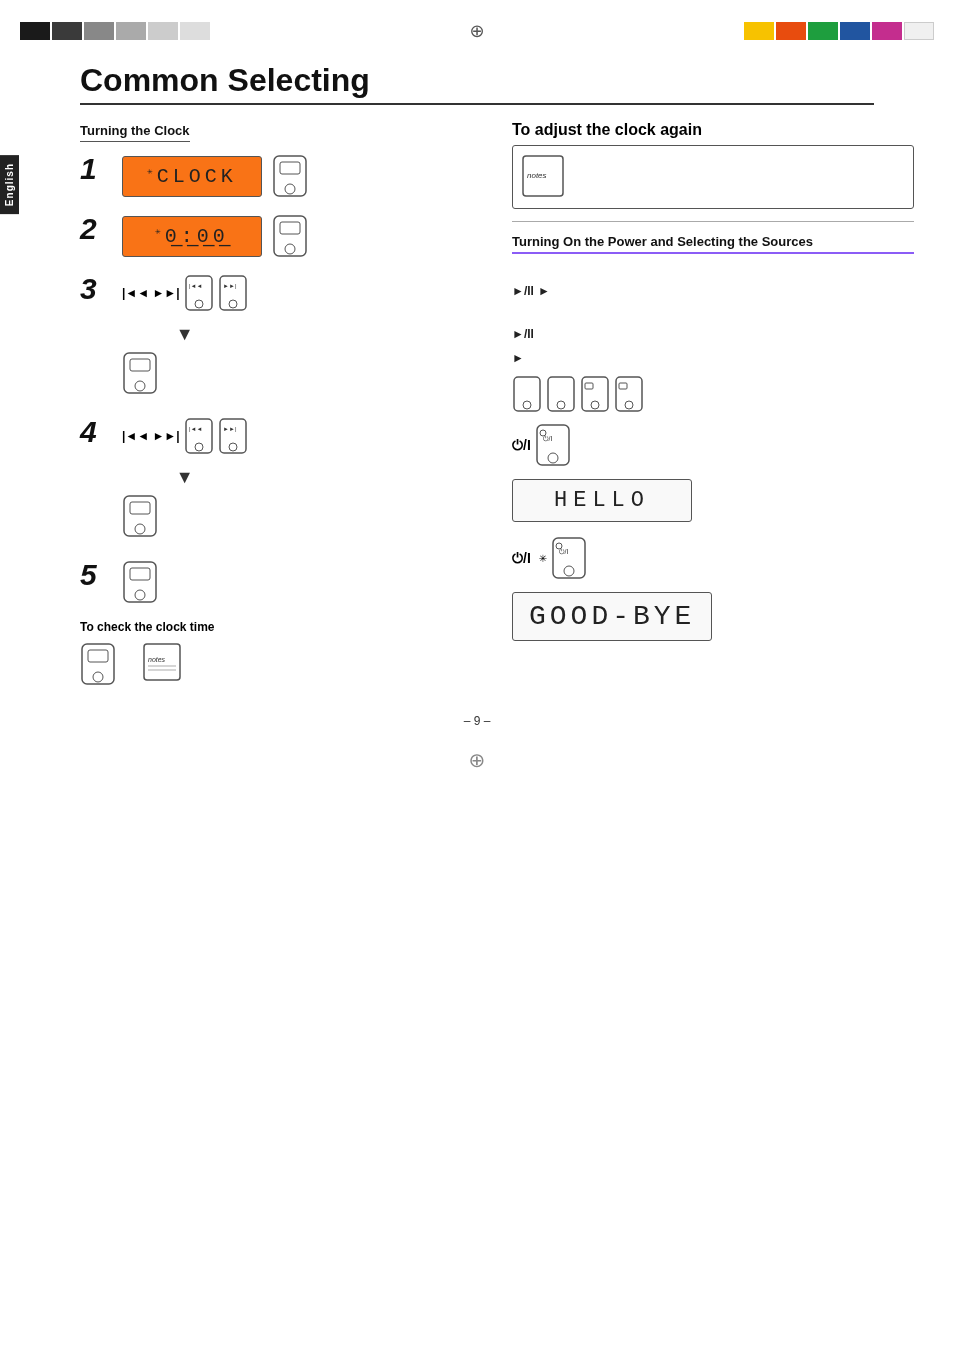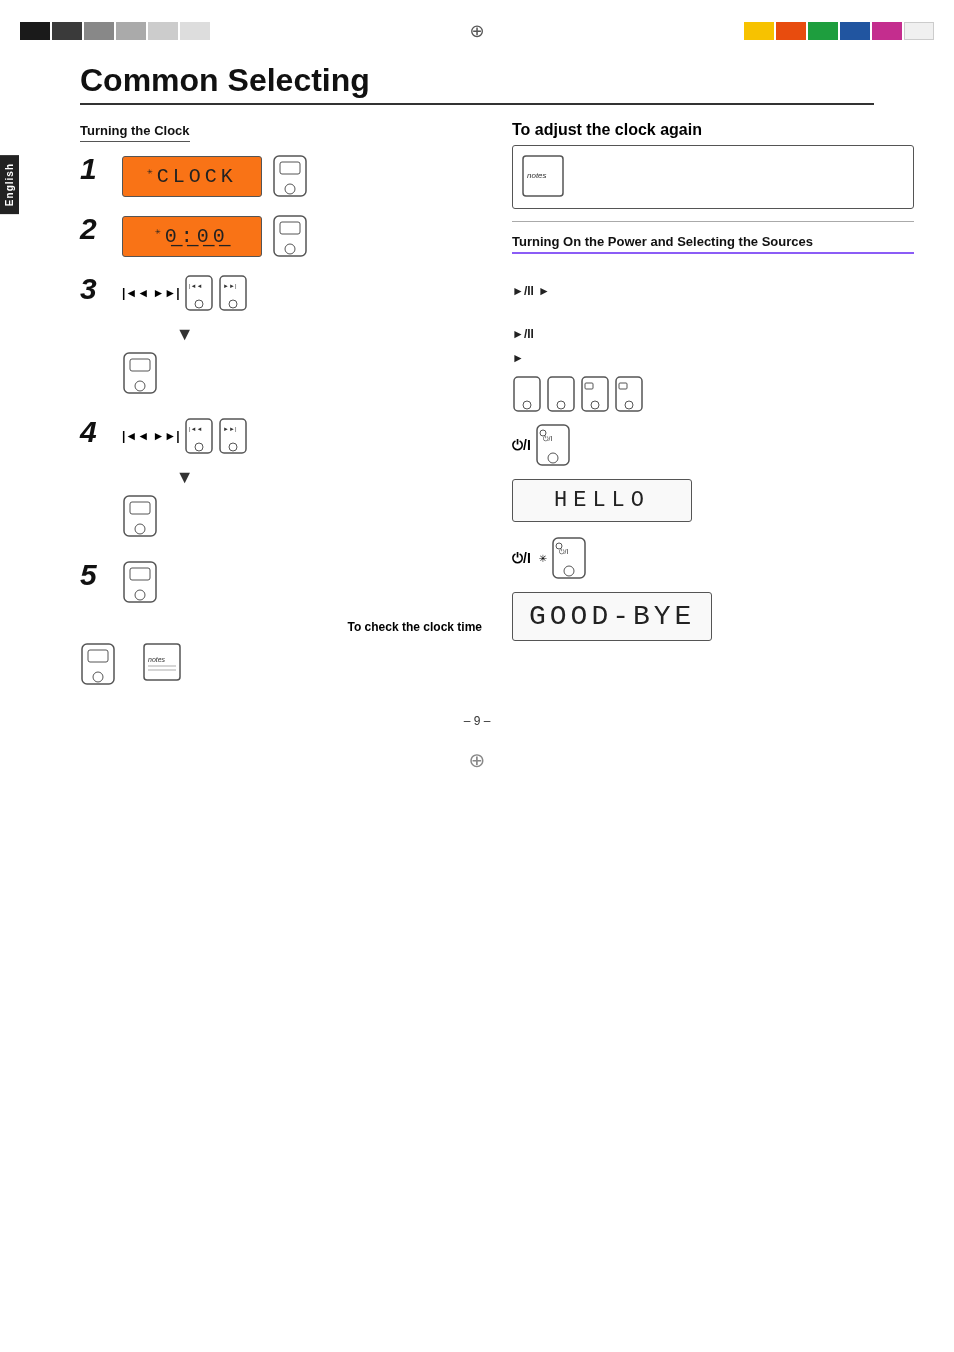--- a/index.html
+++ b/index.html
@@ -369,21 +369,21 @@
         <div class="step-content">
           <svg class="remote" viewBox="0 0 36 44">
             <rect x="2" y="2" width="32" height="40" rx="5" ry="5" fill="white" stroke="#555" stroke-width="1.5"></rect>
             <circle cx="18" cy="35" r="5" fill="white" stroke="#555" stroke-width="1"></circle>
             <rect x="8" y="8" width="20" height="12" rx="2" fill="white" stroke="#555" stroke-width="1"></rect>
           </svg>
         </div>
       </div>
 
       
-      <div style="margin-top: 8px; text-align: right;">
+      <div style="margin-top: 8px;">
         <div class="to-check">To check the clock time</div>
         <div class="step-row">
           <svg class="remote" viewBox="0 0 36 44">
             <rect x="2" y="2" width="32" height="40" rx="5" ry="5" fill="white" stroke="#555" stroke-width="1.5"></rect>
             <circle cx="18" cy="35" r="5" fill="white" stroke="#555" stroke-width="1"></circle>
             <rect x="8" y="8" width="20" height="12" rx="2" fill="white" stroke="#555" stroke-width="1"></rect>
           </svg>
 
           <div style="position:relative;margin-left:20px;">
             <svg width="44" height="44" viewBox="0 0 44 44">

